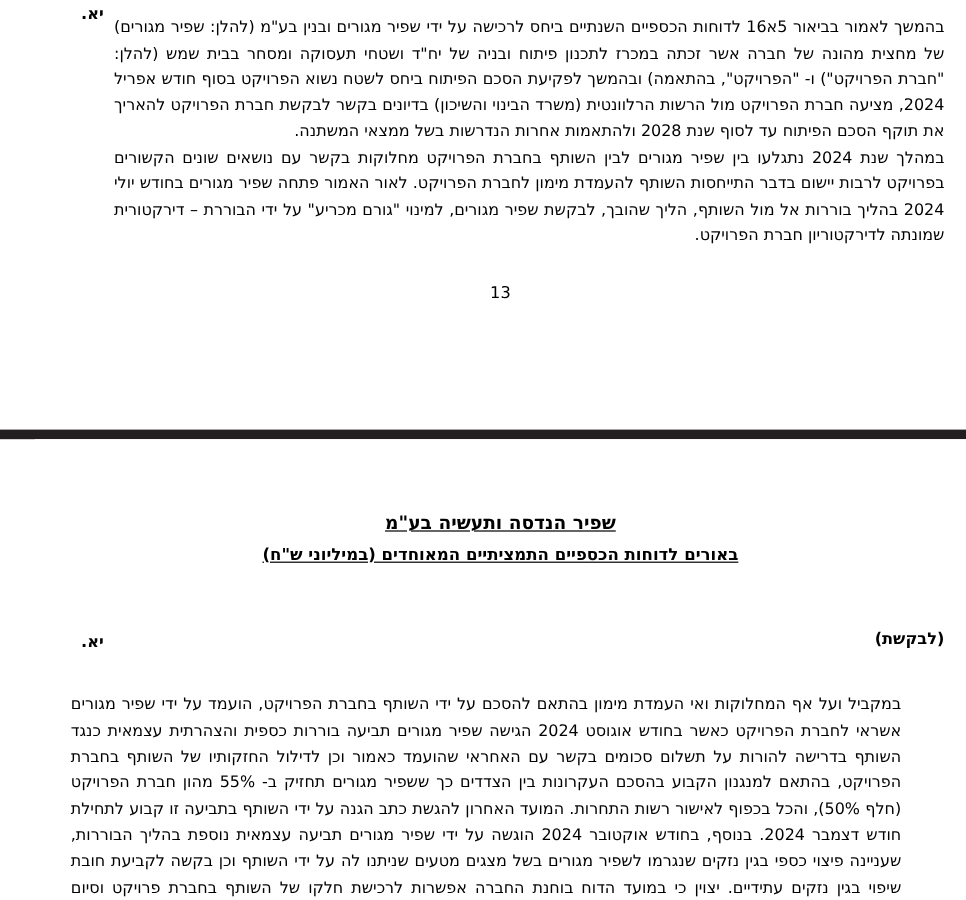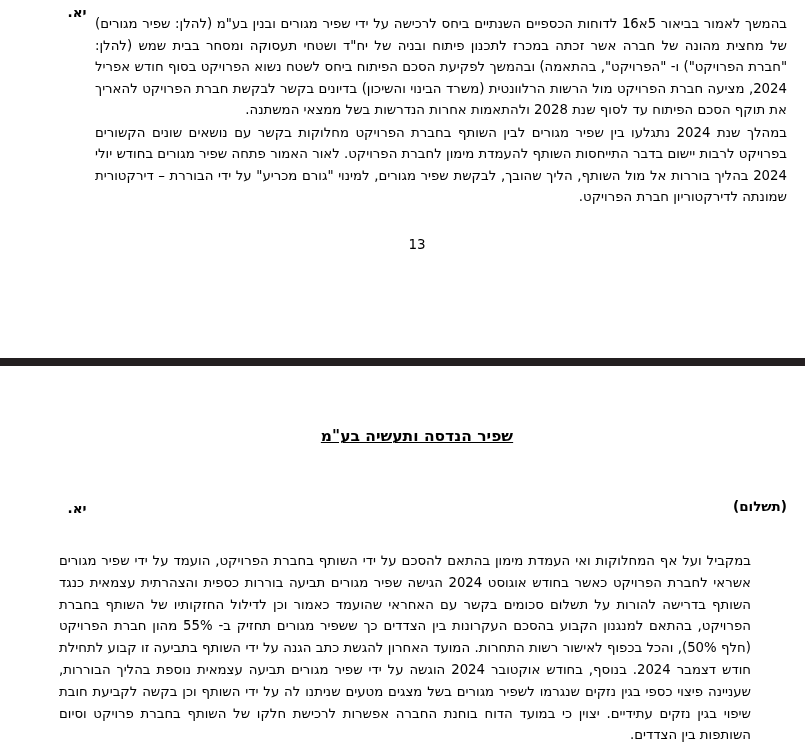--- a/index.html
+++ b/index.html
@@ -160,28 +160,29 @@
   <div class="page-number">13</div>
 </div>
 
 <div class="page-gap"></div>
 <div class="sep-band"></div>
 
 <div class="page page-bottom">
 
   <div class="doc-title">שפיר הנדסה ותעשיה בע"מ</div>
 
+  <div class="doc-subtitle">באורים לדוחות הכספיים התמציתיים המאוחדים (במיליוני ש"ח)</div>
 
   <div class="section-heading-row">
     <div class="para-marker"></div>
   </div>
 
   <div class="section-heading-row subsection-row">
     <div class="para-marker">יא.</div>
-    <div class="subsection-label">(תשלום)</div>
+    <div class="subsection-label">(לבקשת)</div>
   </div>
 
   <div class="para-row body-block body-indent">
     <div class="para-body">
       <p>במקביל ועל אף המחלוקות ואי העמדת מימון בהתאם להסכם על ידי השותף בחברת הפרויקט, הועמד על ידי שפיר מגורים אשראי לחברת הפרויקט כאשר בחודש אוגוסט 2024 הגישה שפיר מגורים תביעה בוררות כספית והצהרתית עצמאית כנגד השותף בדרישה להורות על תשלום סכומים בקשר עם האחראי שהועמד כאמור וכן לדילול החזקותיו של השותף בחברת הפרויקט, בהתאם למנגנון הקבוע בהסכם העקרונות בין הצדדים כך ששפיר מגורים תחזיק ב- 55% מהון חברת הפרויקט (חלף 50%), והכל בכפוף לאישור רשות התחרות. המועד האחרון להגשת כתב הגנה על ידי השותף בתביעה זו קבוע לתחילת חודש דצמבר 2024. בנוסף, בחודש אוקטובר 2024 הוגשה על ידי שפיר מגורים תביעה עצמאית נוספת בהליך הבוררות, שעניינה פיצוי כספי בגין נזקים שנגרמו לשפיר מגורים בשל מצגים מטעים שניתנו לה על ידי השותף וכן בקשה לקביעת חובת שיפוי בגין נזקים עתידיים. יצוין כי במועד הדוח בוחנת החברה אפשרות לרכישת חלקו של השותף בחברת פרויקט וסיום השותפות בין הצדדים.</p>
     </div>
   </div>
 </div>
 
 </body></html>

